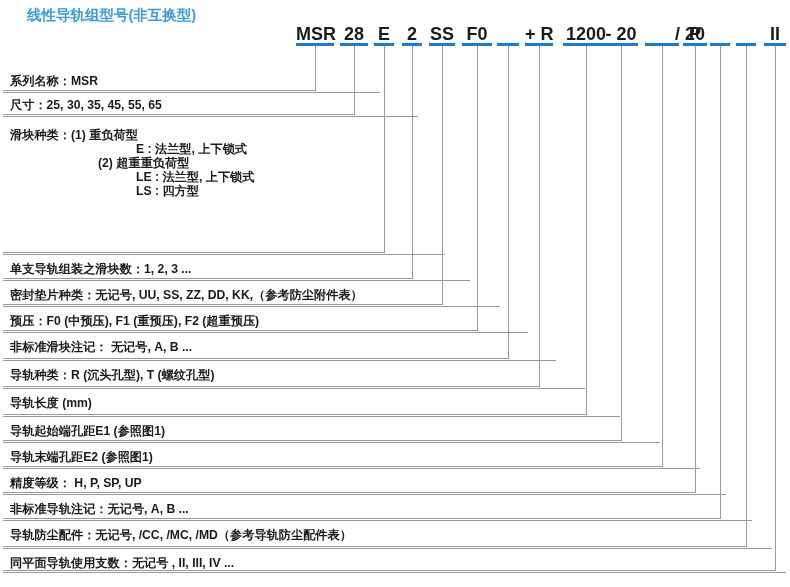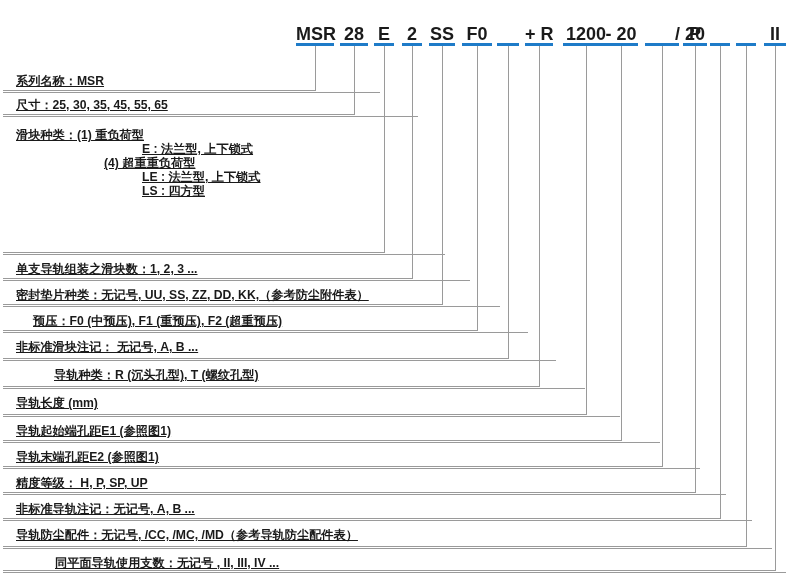--- a/index.html
+++ b/index.html
@@ -35,40 +35,40 @@
     font-weight:bold;
     color:#1a1a1a;
     white-space:nowrap;
     top:27px;
     line-height:15px;
   }
 
   
   .row{
     position:absolute;
-    left:16px;
+    left:10px;
     font-size:12.2px;
     font-weight:bold;
     color:#1a1a1a;
     white-space:nowrap;
     line-height:14px;
-    text-decoration:underline;
   }
   .row .sub{
     display:block;
     font-weight:bold;
   }
   .ind1{padding-left:88px;}
   .ind2{padding-left:126px;}
 </style>
 </head>
 <body>
 
 <div id="stage">
 
+  <div id="title">线性导轨组型号(非互换型)</div>
 
   <svg id="lines" viewBox="0 0 790 587" preserveAspectRatio="none">
       <line x1="3" y1="92" x2="380" y2="92" stroke="#9a9a9a" stroke-width="1" shape-rendering="crispEdges"></line>
       <line x1="3" y1="116" x2="418" y2="116" stroke="#9a9a9a" stroke-width="1" shape-rendering="crispEdges"></line>
       <line x1="3" y1="254" x2="445" y2="254" stroke="#9a9a9a" stroke-width="1" shape-rendering="crispEdges"></line>
       <line x1="3" y1="280" x2="470" y2="280" stroke="#9a9a9a" stroke-width="1" shape-rendering="crispEdges"></line>
       <line x1="3" y1="306" x2="500" y2="306" stroke="#9a9a9a" stroke-width="1" shape-rendering="crispEdges"></line>
       <line x1="3" y1="332" x2="528" y2="332" stroke="#9a9a9a" stroke-width="1" shape-rendering="crispEdges"></line>
       <line x1="3" y1="360" x2="556" y2="360" stroke="#9a9a9a" stroke-width="1" shape-rendering="crispEdges"></line>
       <line x1="3" y1="388" x2="585" y2="388" stroke="#9a9a9a" stroke-width="1" shape-rendering="crispEdges"></line>
@@ -140,28 +140,28 @@
       <div class="seg" style="left: 645px; width: 34px; margin-left: 28px;">/ 20</div>
       <div class="seg" style="left: 683px; width: 24px;">P</div>
       <div class="seg" style="left: 710px; width: 20px;"></div>
       <div class="seg" style="left: 736px; width: 20px;"></div>
       <div class="seg" style="left: 764px; width: 22px;">II</div>
     </div>
 
   <div id="rows">
       <div class="row" style="top: 74px;"><span>系列名称：MSR</span></div>
       <div class="row" style="top: 98px;"><span>尺寸：25, 30, 35, 45, 55, 65</span></div>
-      <div class="row" style="top: 128px;"><span>滑块种类：(1) 重负荷型</span><span class="sub ind2">E : 法兰型, 上下锁式</span><span class="sub ind1">(4) 超重重负荷型</span><span class="sub ind2">LE : 法兰型, 上下锁式</span><span class="sub ind2">LS : 四方型</span></div>
+      <div class="row" style="top: 128px;"><span>滑块种类：(1) 重负荷型</span><span class="sub ind2">E : 法兰型, 上下锁式</span><span class="sub ind1">(2) 超重重负荷型</span><span class="sub ind2">LE : 法兰型, 上下锁式</span><span class="sub ind2">LS : 四方型</span></div>
       <div class="row" style="top: 262px;"><span>单支导轨组装之滑块数：1, 2, 3 ...</span></div>
       <div class="row" style="top: 288px;"><span>密封垫片种类：无记号, UU, SS, ZZ, DD, KK,（参考防尘附件表）</span></div>
-      <div class="row" style="top: 314px; margin-left: 17px;"><span>预压：F0 (中预压), F1 (重预压), F2 (超重预压)</span></div>
+      <div class="row" style="top: 314px;"><span>预压：F0 (中预压), F1 (重预压), F2 (超重预压)</span></div>
       <div class="row" style="top: 340px;"><span>非标准滑块注记： 无记号, A, B ...</span></div>
-      <div class="row" style="top: 368px; margin-left: 38px;"><span>导轨种类：R (沉头孔型), T (螺纹孔型)</span></div>
+      <div class="row" style="top: 368px;"><span>导轨种类：R (沉头孔型), T (螺纹孔型)</span></div>
       <div class="row" style="top: 396px;"><span>导轨长度 (mm)</span></div>
       <div class="row" style="top: 424px;"><span>导轨起始端孔距E1 (参照图1)</span></div>
       <div class="row" style="top: 450px;"><span>导轨末端孔距E2 (参照图1)</span></div>
       <div class="row" style="top: 476px;"><span>精度等级： H, P, SP, UP</span></div>
       <div class="row" style="top: 502px;"><span>非标准导轨注记：无记号, A, B ...</span></div>
       <div class="row" style="top: 528px;"><span>导轨防尘配件：无记号, /CC, /MC, /MD（参考导轨防尘配件表）</span></div>
-      <div class="row" style="top: 556px; margin-left: 39px;"><span>同平面导轨使用支数：无记号 , II, III, IV ...</span></div>
+      <div class="row" style="top: 556px;"><span>同平面导轨使用支数：无记号 , II, III, IV ...</span></div>
     </div>
 
 </div>
 
 </body></html>

